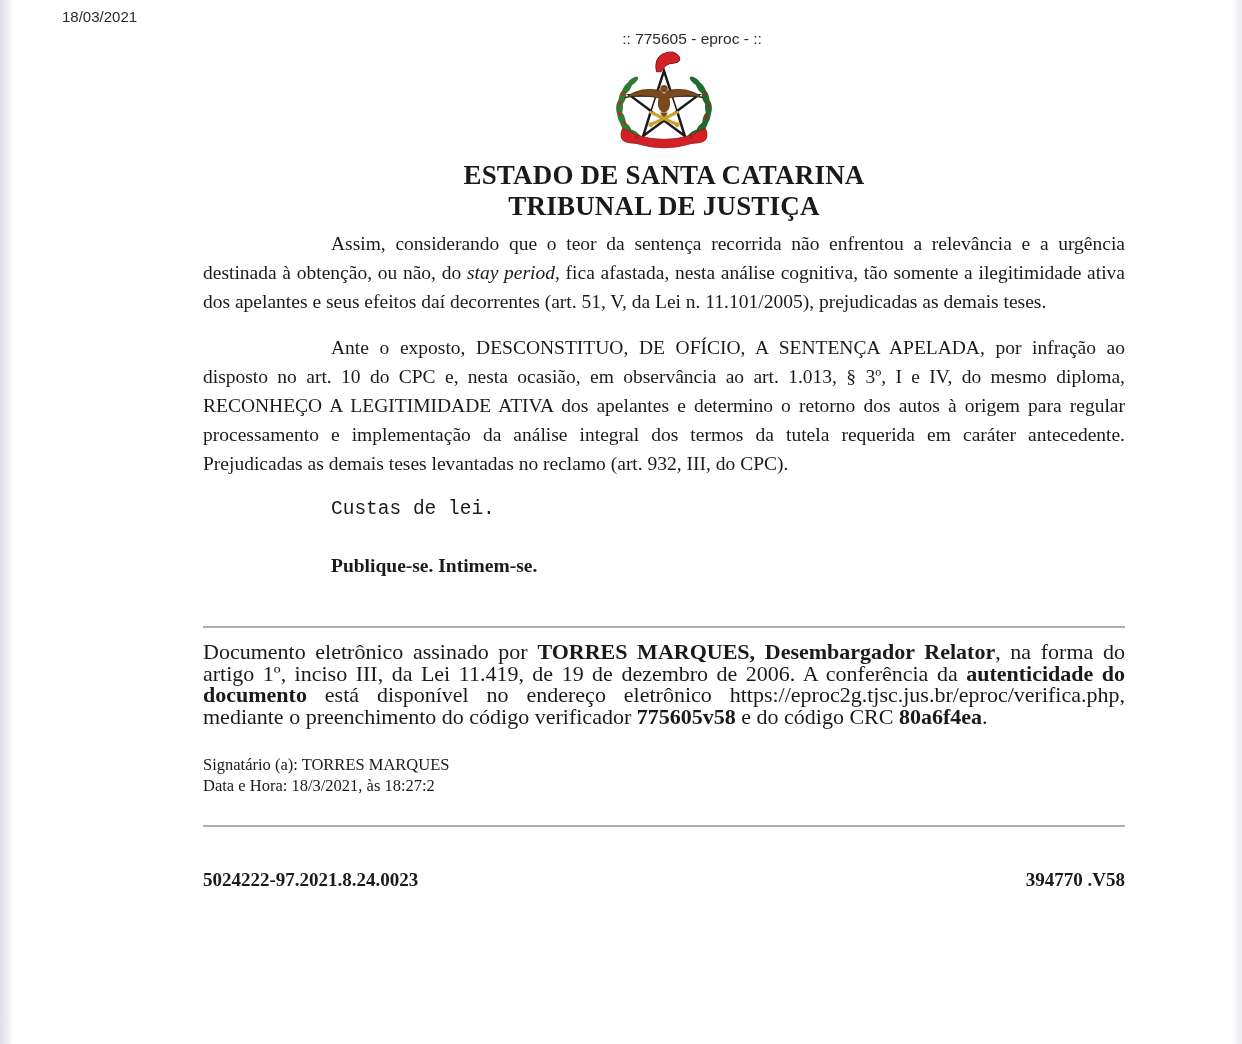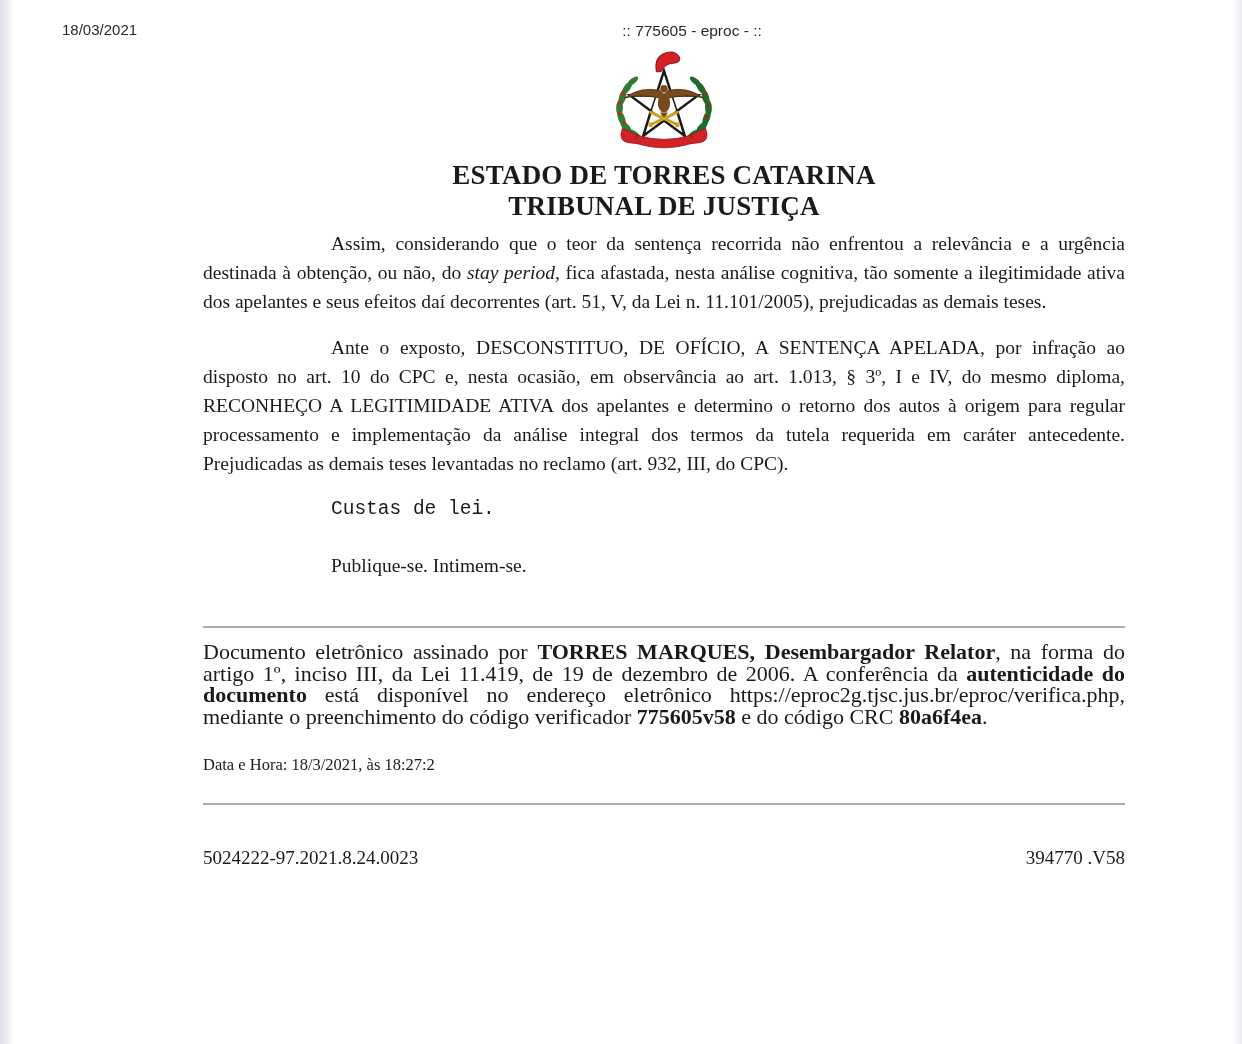--- a/index.html
+++ b/index.html
@@ -14,61 +14,61 @@
   }
   .edge-strip-left {
     position: absolute; left: 0; top: 0; width: 13px; height: 1044px;
     background: linear-gradient(to right, #e1e1e9 0%, #ededf2 55%, #ffffff 100%);
   }
   .edge-strip-right {
     position: absolute; right: 0; top: 0; width: 10px; height: 1044px;
     background: linear-gradient(to left, #ececf1 0%, #ffffff 100%);
   }
   .hdr-date {
-    position: absolute; left: 62px; top: 21px;
+    position: absolute; left: 62px; top: 8px;
     font-family: "Liberation Sans", sans-serif;
     font-size: 15px; color: #2a2a2a;
   }
   .hdr-center {
-    position: absolute; left: 692px; top: 22px; transform: translateX(-50%);
+    position: absolute; left: 692px; top: 30px; transform: translateX(-50%);
     font-family: "Liberation Sans", sans-serif;
     font-size: 15.5px; color: #2a2a2a; white-space: nowrap;
   }
   .content {
     position: absolute; left: 203px; top: 0; width: 922px;
   }
   .crest { display: block; margin: 50px auto 0 auto; }
   .title-block { text-align: center; margin-top: 6px; }
   .title-line {
     font-weight: bold; font-size: 27px; line-height: 31px;
     margin: 0; letter-spacing: 0.2px;
   }
   .body-text { margin-top: 7px; }
   .body-text p {
     font-size: 19.5px; line-height: 29px;
     text-align: justify; text-indent: 128px;
     margin: 0 0 17px 0;
   }
   .body-text p.custas { margin-bottom: 0; font-family: Liberation Mono, monospace; }
-  .body-text p.publique { margin-top: 27px; margin-bottom: 0; }
+  .body-text p.publique { margin-top: 27px; margin-bottom: 0; font-weight: bold; }
   .rule {
     height: 2px; background: #adadb3; border: none; width: 100%;
   }
   .rule-1 { margin-top: 46px; }
   .rule-2 { margin-top: 28px; }
   .sig-block {
     margin-top: 13px;
     font-size: 22px; line-height: 21.7px; text-align: justify;
   }
   .sig-info { margin-top: 26px; font-size: 16.5px; line-height: 21.4px; }
   .sig-info div { margin: 0; }
   .footer-row {
     margin-top: 42px;
     display: flex; justify-content: space-between; align-items: baseline;
-    font-weight: normal; font-size: 19px;
+    font-weight: bold; font-size: 19px;
   }
   b { font-weight: bold; }
   i { font-style: italic; }
 </style>
 </head>
 <body>
 
 <div class="edge-strip-left"></div>
 <div class="edge-strip-right"></div>
 
@@ -126,38 +126,39 @@
     </g>
     <circle cx="47" cy="79" r="2.6" fill="#c9a227"></circle>
     <circle cx="75" cy="79" r="2.6" fill="#c9a227"></circle>
 
     <path d="M17,83 Q12,96 23,98 L32,99 Q30,95 32,90 Q24,85 17,83 Z" fill="#d42027" stroke="#8f1616" stroke-width="0.8"></path>
     <path d="M105,83 Q110,96 99,98 L90,99 Q92,95 90,90 Q98,85 105,83 Z" fill="#d42027" stroke="#8f1616" stroke-width="0.8"></path>
     <path d="M32,90 Q61,99 90,90 L90,99 Q61,108 32,99 Z" fill="#d42027" stroke="#8f1616" stroke-width="0.8"></path>
   </svg>
 
   <div class="title-block">
-    <div class="title-line">ESTADO DE TORRES CATARINA</div>
+    <div class="title-line">ESTADO DE SANTA CATARINA</div>
     <div class="title-line">TRIBUNAL DE JUSTIÇA</div>
   </div>
 
   <div class="body-text">
     <p><span>Assim, considerando que o teor da sentença recorrida não enfrentou a relevância e a urgência destinada à obtenção, ou não, do </span><i>stay period</i><span>, fica afastada, nesta análise cognitiva, tão somente a ilegitimidade ativa dos apelantes e seus efeitos daí decorrentes (art. 51, V, da Lei n. 11.101/2005), prejudicadas as demais teses.</span></p>
     <p>Ante o exposto, DESCONSTITUO, DE OFÍCIO, A SENTENÇA APELADA, por infração ao disposto no art. 10 do CPC e, nesta ocasião, em observância ao art. 1.013, § 3º, I e IV, do mesmo diploma, RECONHEÇO A LEGITIMIDADE ATIVA dos apelantes e determino o retorno dos autos à origem para regular processamento e implementação da análise integral dos termos da tutela requerida em caráter antecedente. Prejudicadas as demais teses levantadas no reclamo (art. 932, III, do CPC).</p>
     <p class="custas">Custas de lei.</p>
     <p class="publique">Publique-se. Intimem-se.</p>
   </div>
 
   <div class="rule rule-1"></div>
 
   <div class="sig-block">
     <span>Documento eletrônico assinado por </span><b>TORRES MARQUES, Desembargador Relator</b><span>, na forma do artigo 1º, inciso III, da Lei 11.419, de 19 de dezembro de 2006. A conferência da </span><b>autenticidade do documento</b><span> está disponível no endereço eletrônico https://eproc2g.tjsc.jus.br/eproc/verifica.php, mediante o preenchimento do código verificador </span><b>775605v58</b><span> e do código CRC </span><b>80a6f4ea</b><span>.</span>
   </div>
 
   <div class="sig-info">
+    <div>Signatário (a): TORRES MARQUES</div>
     <div>Data e Hora: 18/3/2021, às 18:27:2</div>
   </div>
 
   <div class="rule rule-2"></div>
 
   <div class="footer-row">
     <span>5024222-97.2021.8.24.0023</span>
     <span>394770 .V58</span>
   </div>
 

